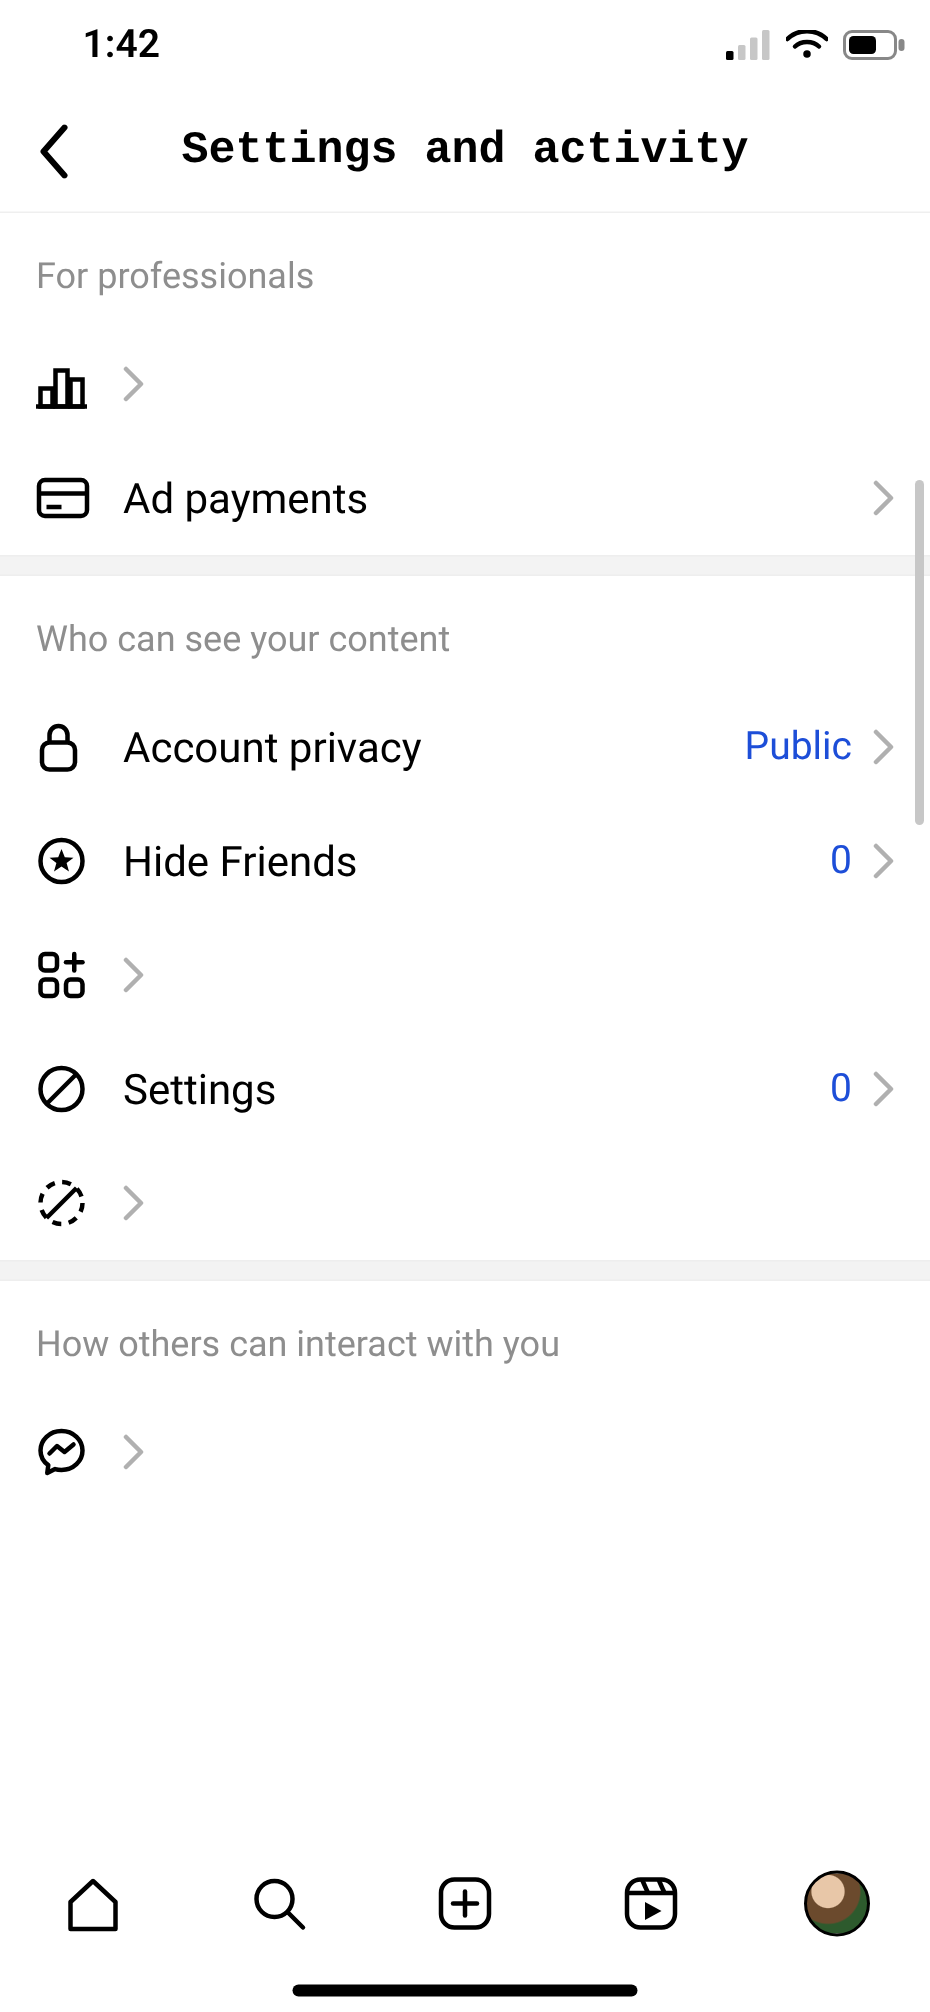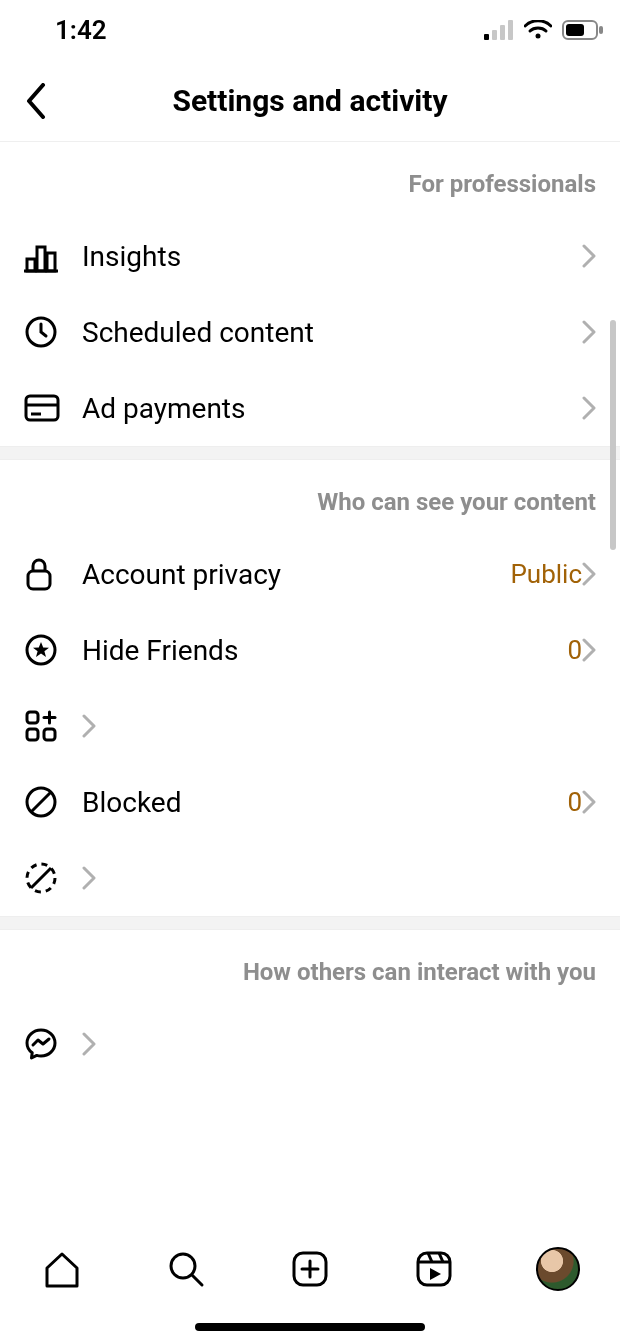--- a/index.html
+++ b/index.html
@@ -7,33 +7,33 @@
   .screen { width: 620px; height: 1341px; position: relative; background: #fff; }
 
   
   .status-bar { height: 60px; display: flex; align-items: center; justify-content: space-between; padding: 0 16px 0 55px; }
   .status-time { font-size: 26px; font-weight: 600; }
   .status-right { display: flex; align-items: center; gap: 10px; }
 
   
   .header { height: 82px; display: flex; align-items: center; position: relative; border-bottom: 1px solid #efefef; }
   .back-btn { position: absolute; left: 16px; top: 50%; transform: translateY(-50%); width: 40px; height: 40px; display:flex; align-items:center; justify-content:center; cursor:pointer; }
-  .title { width: 100%; text-align: center; font-size: 30px; font-weight: 700; }
+  .title { width: 100%; text-align: center; font-size: 30px; font-weight: 700; font-family: Liberation Mono, monospace; }
 
   
   .scroll-thumb { position: absolute; right: 4px; top: 320px; width: 6px; height: 230px; background: #c7c7c7; border-radius: 3px; }
 
   
   .content { position: absolute; top: 142px; left: 0; right: 0; bottom: 120px; overflow: hidden; background: #fff; }
   .section-gap { height: 14px; background: #f3f3f3; border-top: 1px solid #eee; border-bottom: 1px solid #eee; }
-  .section-header { font-size: 24px; font-weight: 700; color: #8e8e8e; padding: 28px 24px 20px 24px; text-align: right; }
+  .section-header { font-size: 24px; font-weight: 400; color: #8e8e8e; padding: 28px 24px 20px 24px; }
   .row { display: flex; align-items: center; height: 76px; padding: 0 24px; cursor: pointer; }
   .row .icon-slot { width: 58px; display: flex; align-items: center; justify-content: flex-start; }
   .row .label { flex: 1; font-size: 28px; color: #000; }
-  .row .value { font-size: 26px; color: #a16207; }
+  .row .value { font-size: 26px; color: #1d4ed8; margin-right: 14px; }
   .row .chevron { color: #b0b0b0; }
 
   
   .tabbar { position: absolute; bottom: 0; left: 0; right: 0; height: 120px; background: #fff; display: flex; align-items: flex-start; justify-content: space-around; padding-top: 18px; }
   .tab { width: 72px; height: 60px; display:flex; align-items:center; justify-content:center; cursor:pointer; }
   .avatar { width: 44px; height: 44px; border-radius: 50%; background: radial-gradient(circle at 35% 30%, #e8c7a8 0 28%, #6b4a2d 30% 55%, #2d5a2d 58% 100%); border: 2px solid #000; }
   .home-indicator { position: absolute; bottom: 10px; left: 50%; transform: translateX(-50%); width: 230px; height: 8px; background: #000; border-radius: 5px; }
 </style>
 </head>
 <body>
@@ -77,38 +77,25 @@
 
     <div class="row">
       <div class="icon-slot">
         <svg width="34" height="34" viewBox="0 0 34 34">
           <line x1="0" y1="32" x2="34" y2="32" stroke="#000" stroke-width="3"></line>
           <rect x="3" y="20" width="8" height="12" stroke="#000" stroke-width="3" fill="none"></rect>
           <rect x="13" y="8" width="8" height="24" stroke="#000" stroke-width="3" fill="none"></rect>
           <rect x="23" y="14" width="8" height="18" stroke="#000" stroke-width="3" fill="none"></rect>
         </svg>
       </div>
-      <div class="label">Insights</div>
-      <svg class="chevron" width="14" height="24" viewBox="0 0 14 24">
-          <polyline points="2,2 12,12 2,22" fill="none" stroke="#b0b0b0" stroke-width="3" stroke-linecap="round" stroke-linejoin="round"></polyline>
-        </svg>
-    </div>
-
-    <div class="row">
-      <div class="icon-slot">
-        <svg width="34" height="34" viewBox="0 0 34 34">
-          <circle cx="17" cy="17" r="14" stroke="#000" stroke-width="3" fill="none"></circle>
-          <polyline points="17,9 17,17 22,21" stroke="#000" stroke-width="3" fill="none" stroke-linecap="round"></polyline>
-        </svg>
-      </div>
-      <div class="label">Scheduled content</div>
-      <svg class="chevron" width="14" height="24" viewBox="0 0 14 24">
-          <polyline points="2,2 12,12 2,22" fill="none" stroke="#b0b0b0" stroke-width="3" stroke-linecap="round" stroke-linejoin="round"></polyline>
-        </svg>
-    </div>
+      <svg class="chevron" width="14" height="24" viewBox="0 0 14 24">
+          <polyline points="2,2 12,12 2,22" fill="none" stroke="#b0b0b0" stroke-width="3" stroke-linecap="round" stroke-linejoin="round"></polyline>
+        </svg>
+    </div>
+
 
 
     <div class="row">
       <div class="icon-slot">
         <svg width="36" height="28" viewBox="0 0 36 28">
           <rect x="2" y="2" width="32" height="24" rx="4" stroke="#000" stroke-width="3" fill="none"></rect>
           <line x1="2" y1="11" x2="34" y2="11" stroke="#000" stroke-width="3"></line>
           <line x1="7" y1="20" x2="17" y2="20" stroke="#000" stroke-width="3"></line>
         </svg>
       </div>
@@ -165,21 +152,21 @@
         </svg>
     </div>
 
     <div class="row">
       <div class="icon-slot">
         <svg width="34" height="34" viewBox="0 0 34 34">
           <circle cx="17" cy="17" r="14" stroke="#000" stroke-width="3" fill="none"></circle>
           <line x1="7" y1="27" x2="27" y2="7" stroke="#000" stroke-width="3"></line>
         </svg>
       </div>
-      <div class="label">Blocked</div>
+      <div class="label">Settings</div>
       <div class="value">0</div>
       <svg class="chevron" width="14" height="24" viewBox="0 0 14 24">
           <polyline points="2,2 12,12 2,22" fill="none" stroke="#b0b0b0" stroke-width="3" stroke-linecap="round" stroke-linejoin="round"></polyline>
         </svg>
     </div>
 
     <div class="row">
       <div class="icon-slot">
         <svg width="34" height="34" viewBox="0 0 34 34">
           <circle cx="17" cy="17" r="14" stroke="#000" stroke-width="3" fill="none" stroke-dasharray="6 5"></circle>

